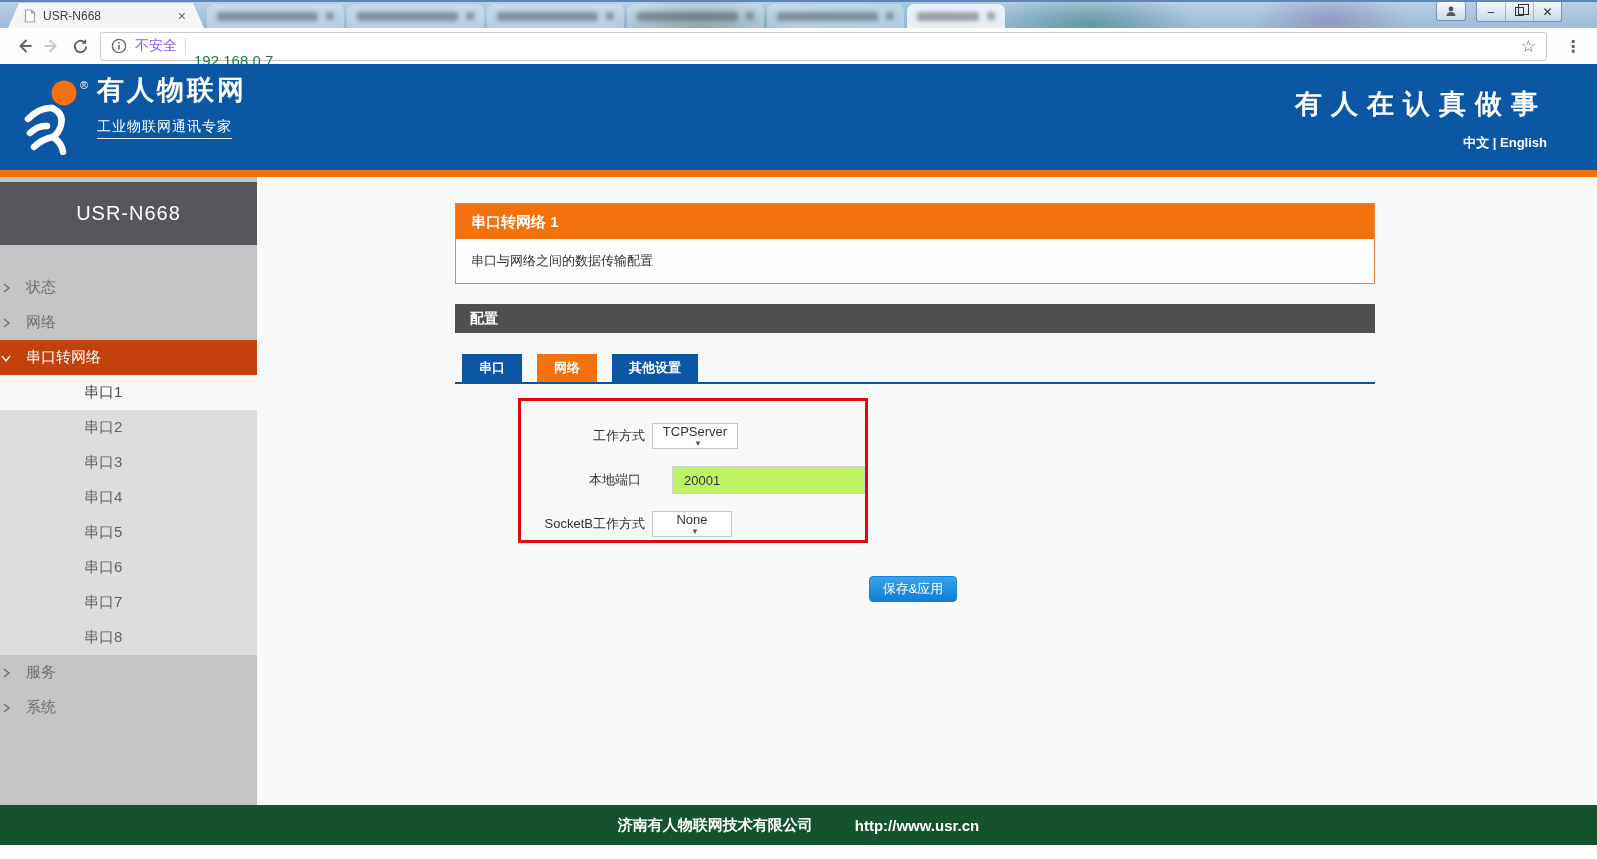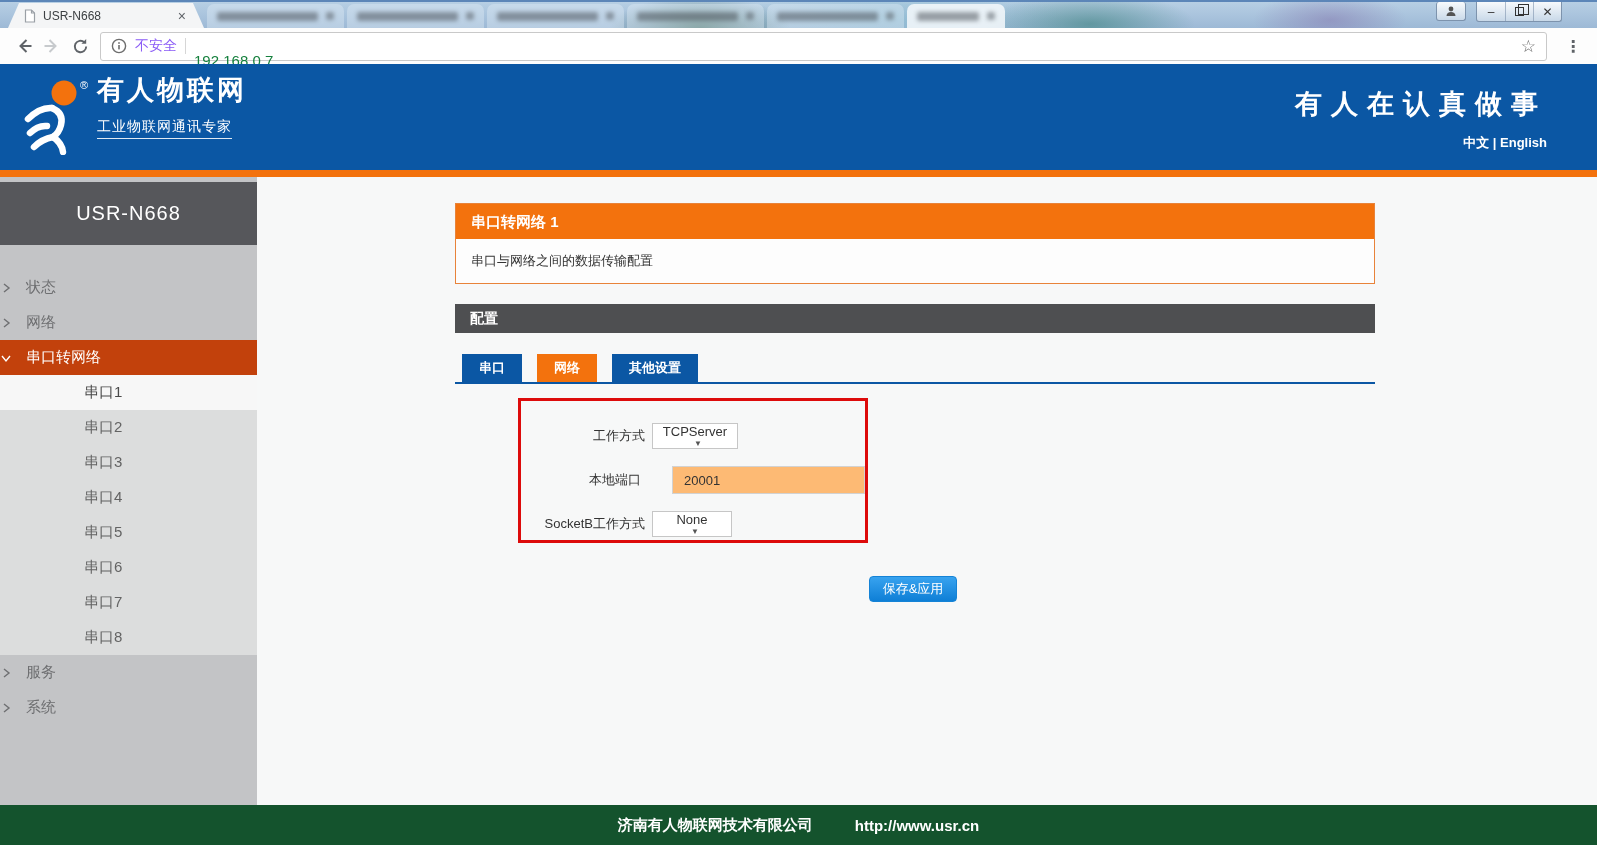--- a/index.html
+++ b/index.html
@@ -99,21 +99,21 @@
   .ctab.active { background:#f3720d; }
   .annotation-box { margin-top:14px; margin-left:63px; width:350px; height:145px;
     border:3px solid #dd0b0b; padding-top:20px; }
   .form-row { display:flex; align-items:center; height:30px; margin-bottom:14px; }
   .form-label { width:124px; text-align:right; font-size:13px; color:#333; margin-right:7px; white-space:nowrap; }
   .sel { height:26px; border:1px solid #c6c6c6; background:#fff; display:flex; align-items:center;
     justify-content:space-between; padding:0 7px; font-size:13px; color:#333; cursor:default;flex-direction:column; }
   .sel .caret { font-size:8px; color:#555; margin-left:6px; }
   .sel.w1 { width:86px; }
   .sel.w3 { width:80px; }
-  .text-input { width:193px; height:28px; border:1px solid #d2d2d2; background:#fdba74; padding:0 11px;
+  .text-input { width:193px; height:28px; border:1px solid #d2d2d2; background:#bef264; padding:0 11px;
     font-size:13px; color:#333; font-family:"Liberation Sans","DejaVu Sans",sans-serif; outline:none;margin-left:24px; }
   .save-btn { display:block; margin-top:33px; margin-left:414px; width:88px; height:26px;
     background:linear-gradient(#38a3ef,#0e7fd6); border:1px solid #1583d6; border-radius:4px;
     color:#fff; font-size:13px; font-family:"Liberation Sans","DejaVu Sans",sans-serif; cursor:default; }
 
   .footer { height:40px; background:#14532d; display:flex; align-items:center; justify-content:center;
     gap:42px; color:#fff; font-weight:bold; font-size:15px; }
   .footer a { color:#fff; text-decoration:none; }
   .bottom-strip { height:14px; background:#fff; }
 </style>

